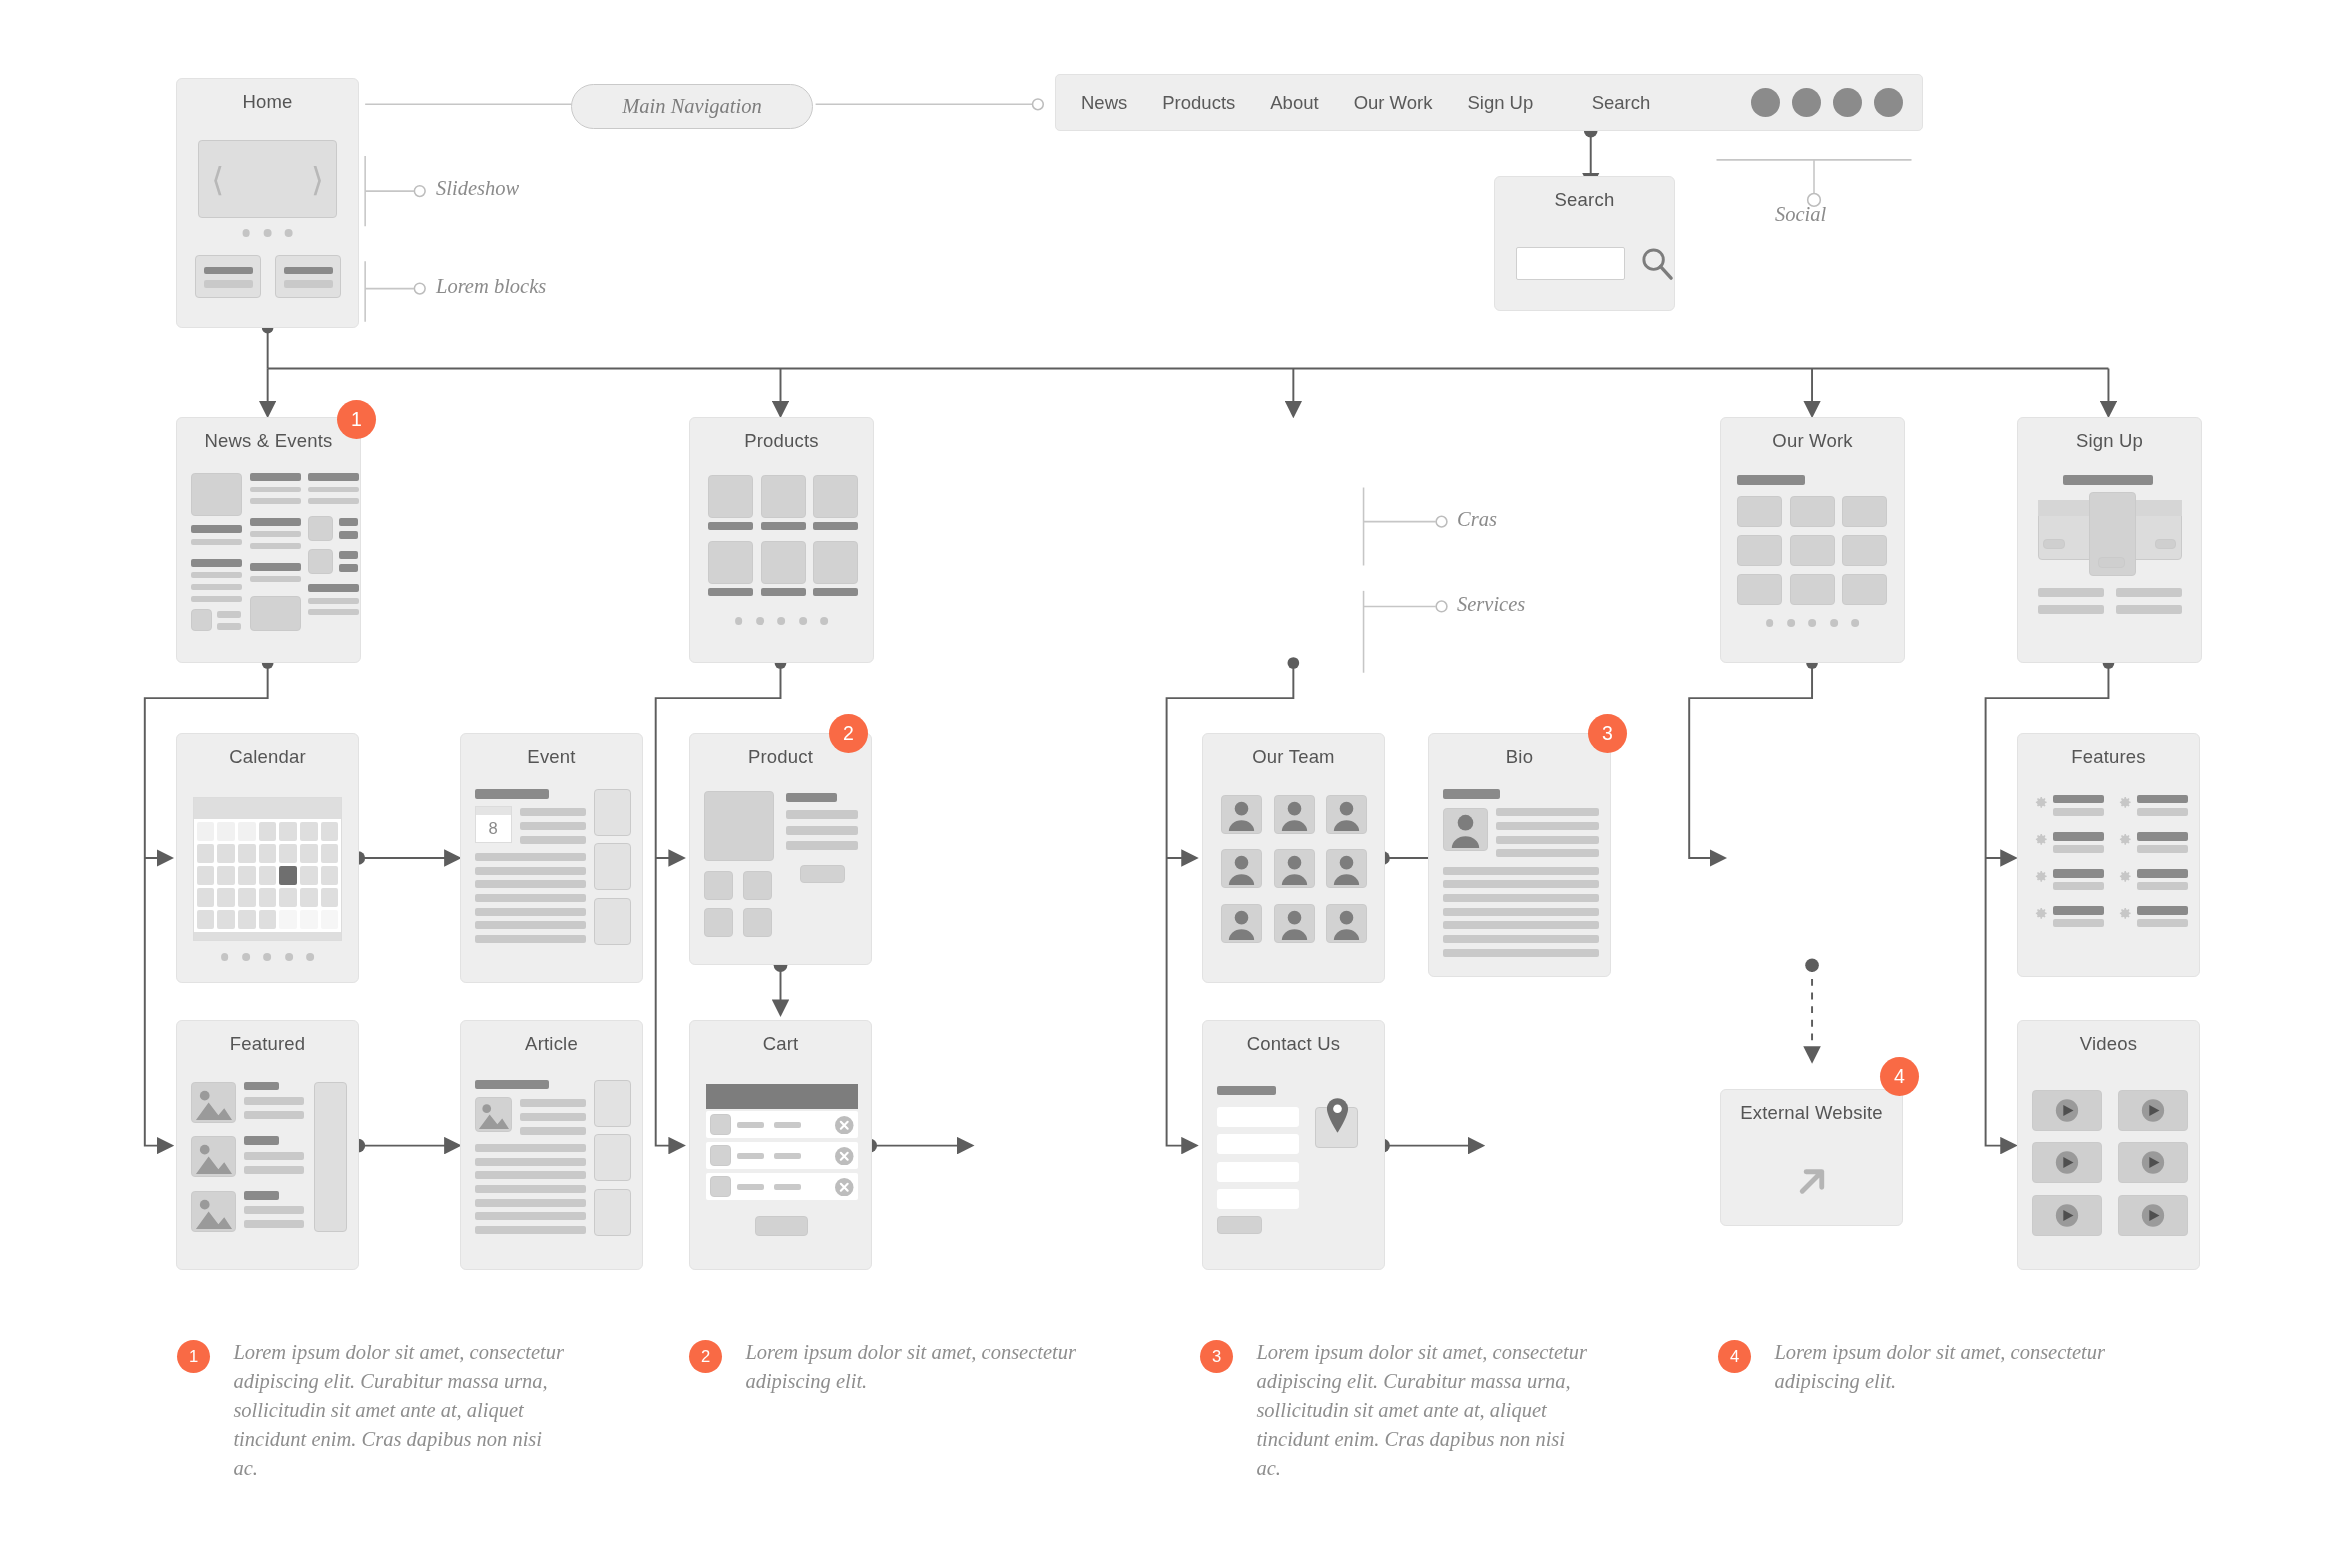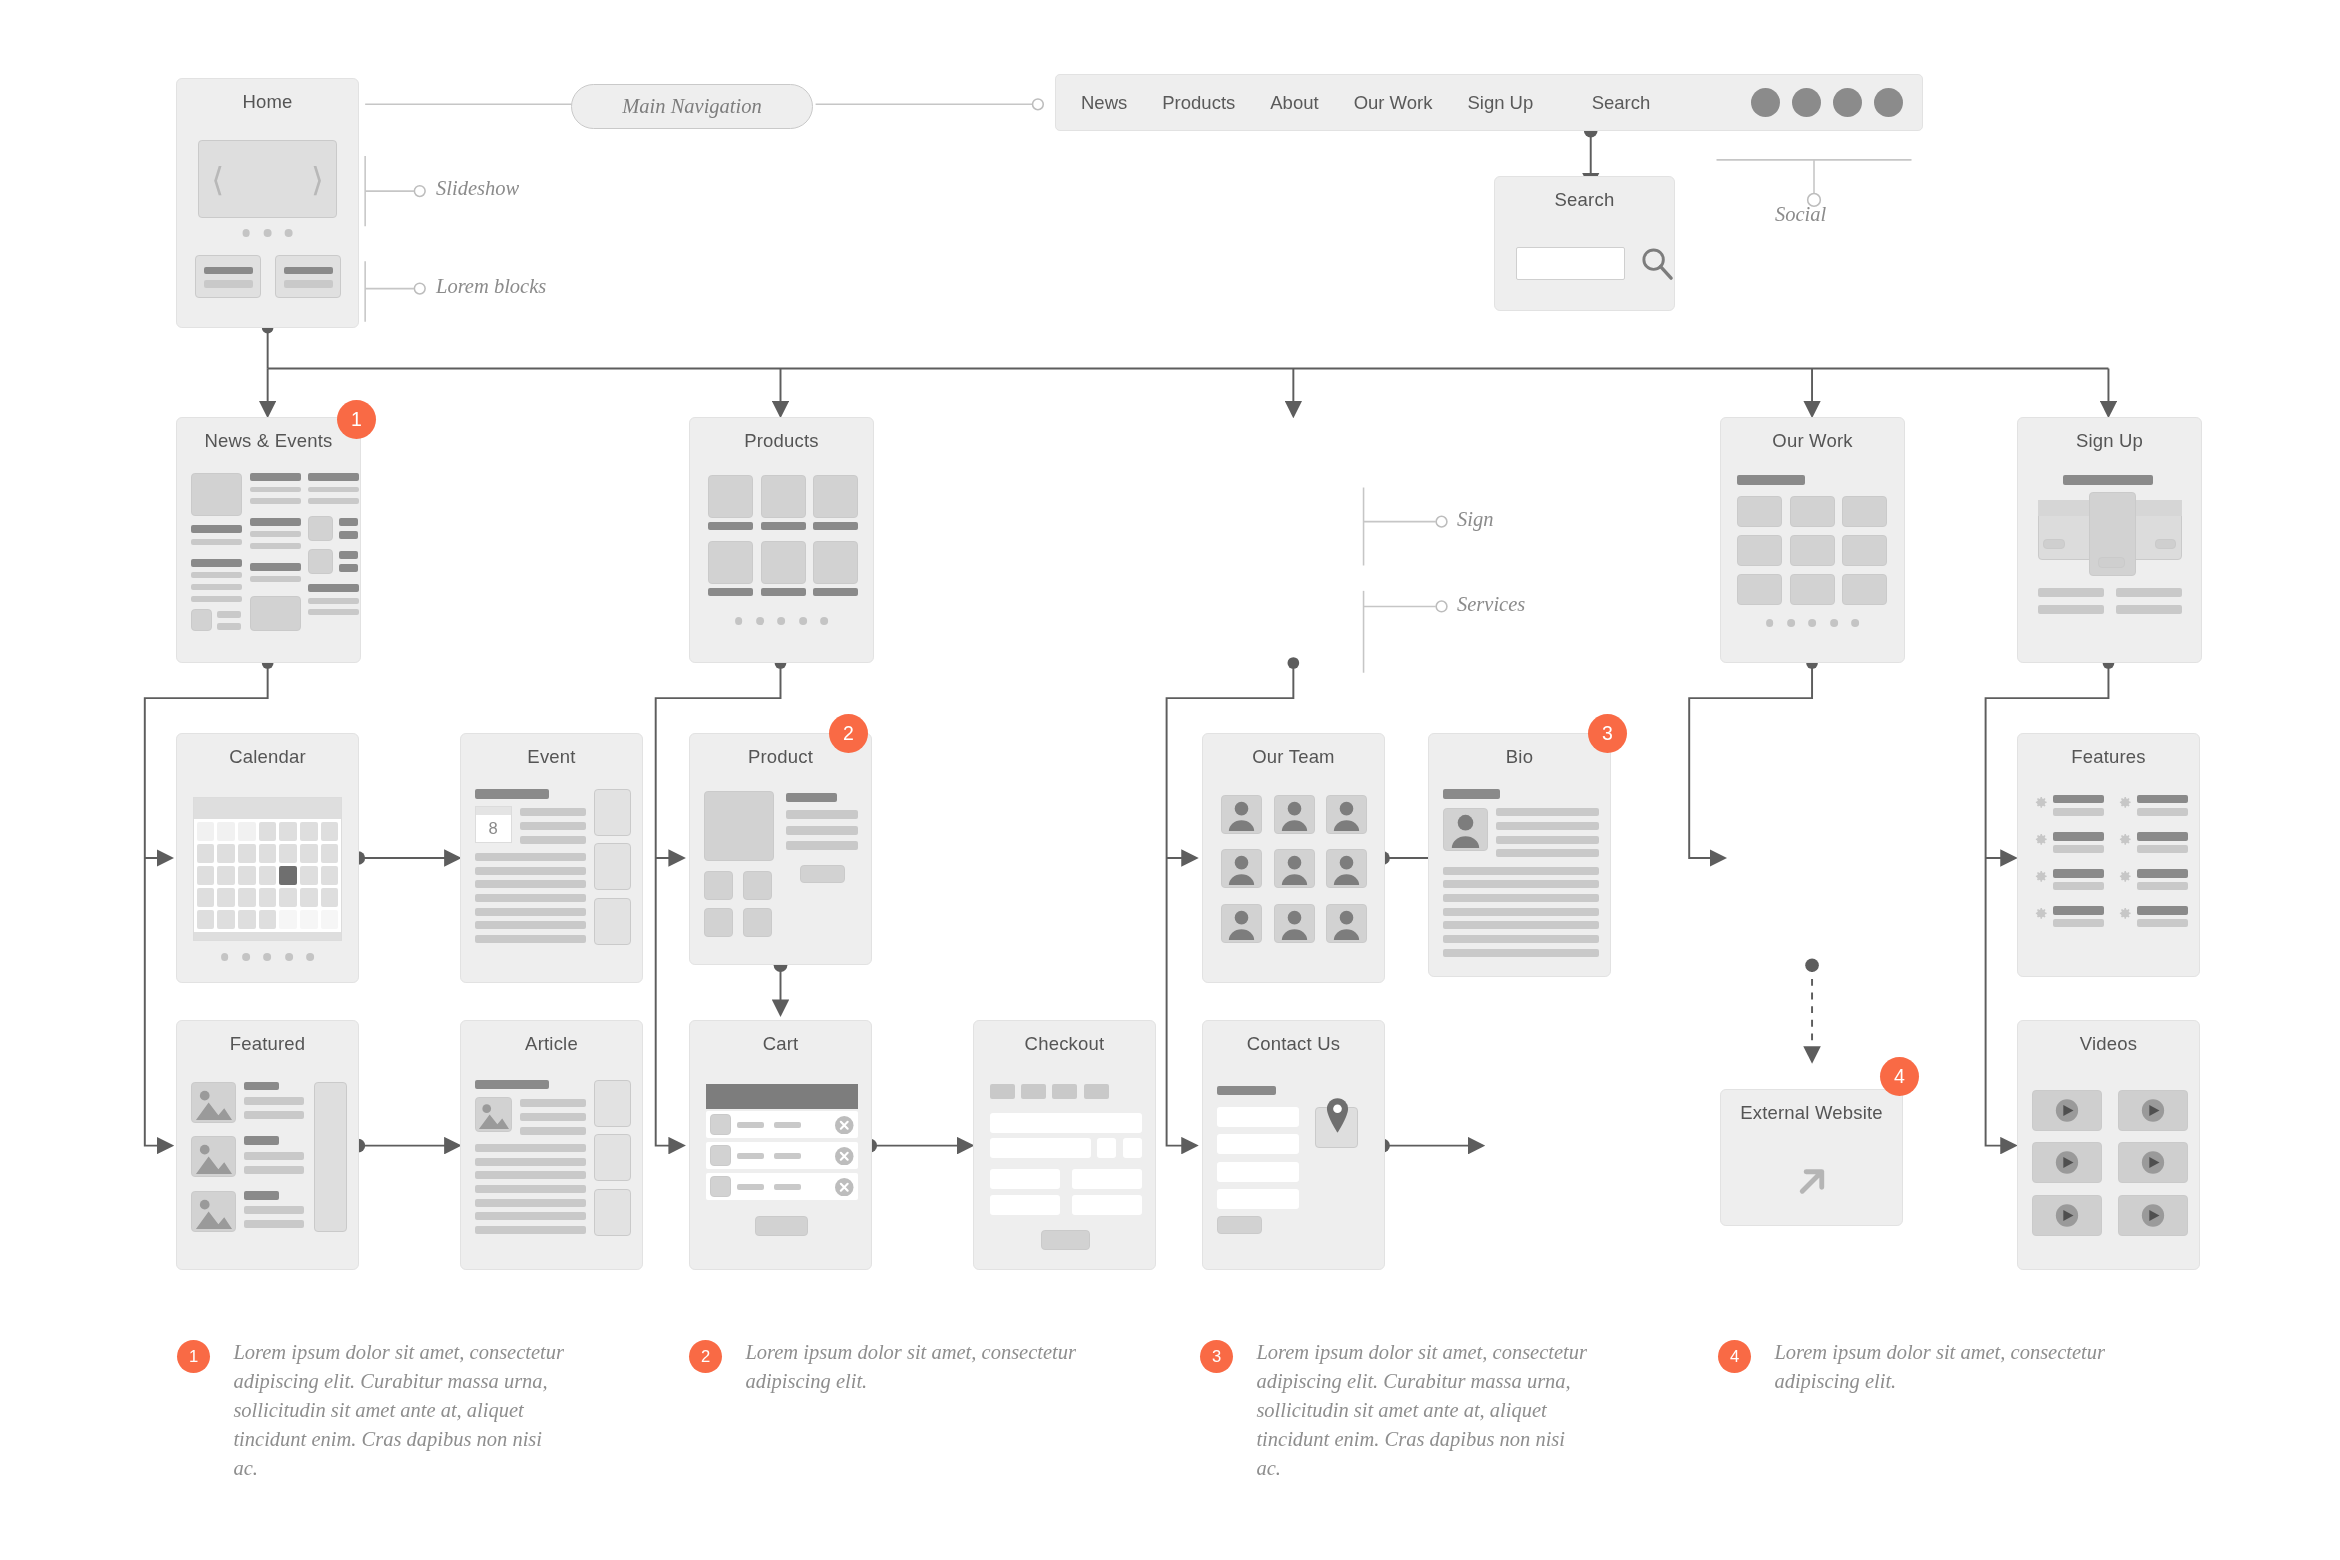--- a/index.html
+++ b/index.html
@@ -268,21 +268,21 @@
       <div class="dots" style="left:50%;transform:translateX(-50%);top:152px;">
         <i></i>
           <i></i>
           <i></i>
           <i></i>
           <i></i>
       </div>
     </div>
   </div>
 
-  <div class="callout" style="left:1457px;top:508px;">Sign</div>
+  <div class="callout" style="left:1457px;top:508px;">Cras</div>
   <div class="callout" style="left:1457px;top:593px;">Services</div>
 
   <div class="card" style="left:1720px;top:417px;width:185px;height:246px;">
     <div class="card-title">Our Work</div>
     <div class="card-body">
       <div class="abs bar g-dark" style="left:2px;top:9.8px;width:68px;height:9.8px;"></div>
       <div class="abs box" style="left:2px;top:31px;width:45px;height:31px;"></div>
       <div class="abs box" style="left:55px;top:31px;width:45px;height:31px;"></div>
       <div class="abs box" style="left:107px;top:31px;width:45px;height:31px;"></div>
       <div class="abs box" style="left:2px;top:70px;width:45px;height:31px;"></div>
@@ -616,38 +616,20 @@
         <div class="abs bar g-mid" style="left:68px;top:10.7px;width:27px;height:6.8px;"></div>
         <svg class="abs" style="right:3.9px;top:4.9px;" width="18.5" height="18.5" viewBox="0 0 19 19">
             <circle cx="9.5" cy="9.5" r="9.5" fill="#bdbdbd"></circle>
             <path d="M6 6 L13 13 M13 6 L6 13" stroke="#fff" stroke-width="2.2" stroke-linecap="round"></path>
           </svg>
       </div>
       <div class="abs box" style="left:51px;top:148px;width:53px;height:19.5px;"></div>
     </div>
   </div>
 
-  <div class="card" style="left:973px;top:1020px;width:183px;height:250px;">
-    <div class="card-title">Checkout</div>
-    <div class="card-body">
-      <div class="abs bar g-mid" style="left:2px;top:15.6px;width:25px;height:15.6px;"></div>
-      <div class="abs bar g-mid" style="left:33px;top:15.6px;width:25px;height:15.6px;"></div>
-      <div class="abs bar g-mid" style="left:64px;top:15.6px;width:25px;height:15.6px;"></div>
-      <div class="abs bar g-mid" style="left:96px;top:15.6px;width:25px;height:15.6px;"></div>
-      <div class="abs white" style="left:2px;top:45px;width:152px;height:19.5px;border-radius:2.9px;"></div>
-      <div class="abs white" style="left:2px;top:70px;width:101px;height:19.5px;border-radius:2.9px;"></div>
-      <div class="abs white" style="left:109px;top:70px;width:19.5px;height:19.5px;border-radius:2.9px;"></div>
-      <div class="abs white" style="left:135px;top:70px;width:19.5px;height:19.5px;border-radius:2.9px;"></div>
-      <div class="abs white" style="left:2px;top:101px;width:70px;height:19.5px;border-radius:2.9px;"></div>
-      <div class="abs white" style="left:84px;top:101px;width:70px;height:19.5px;border-radius:2.9px;"></div>
-      <div class="abs white" style="left:2px;top:127px;width:70px;height:19.5px;border-radius:2.9px;"></div>
-      <div class="abs white" style="left:84px;top:127px;width:70px;height:19.5px;border-radius:2.9px;"></div>
-      <div class="abs box" style="left:53px;top:162px;width:49px;height:19.5px;"></div>
-    </div>
-  </div>
 
   <div class="card" style="left:1202px;top:1020px;width:183px;height:250px;">
     <div class="card-title">Contact Us</div>
     <div class="card-body">
       <div class="abs bar g-dark" style="left:0;top:17.6px;width:59px;height:9.8px;"></div>
       <div class="abs white" style="left:0;top:39px;width:82px;height:19.5px;border-radius:2.9px;"></div>
       <div class="abs white" style="left:0;top:66px;width:82px;height:19.5px;border-radius:2.9px;"></div>
       <div class="abs white" style="left:0;top:94px;width:82px;height:19.5px;border-radius:2.9px;"></div>
       <div class="abs white" style="left:0;top:121px;width:82px;height:19.5px;border-radius:2.9px;"></div>
       <div class="abs box" style="left:0;top:148px;width:45px;height:17.6px;"></div>

